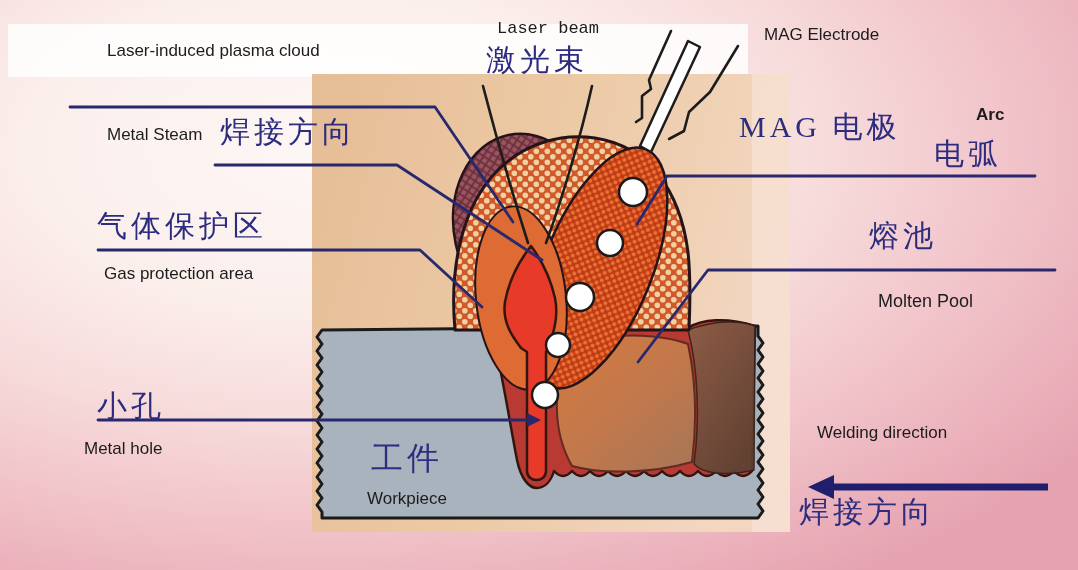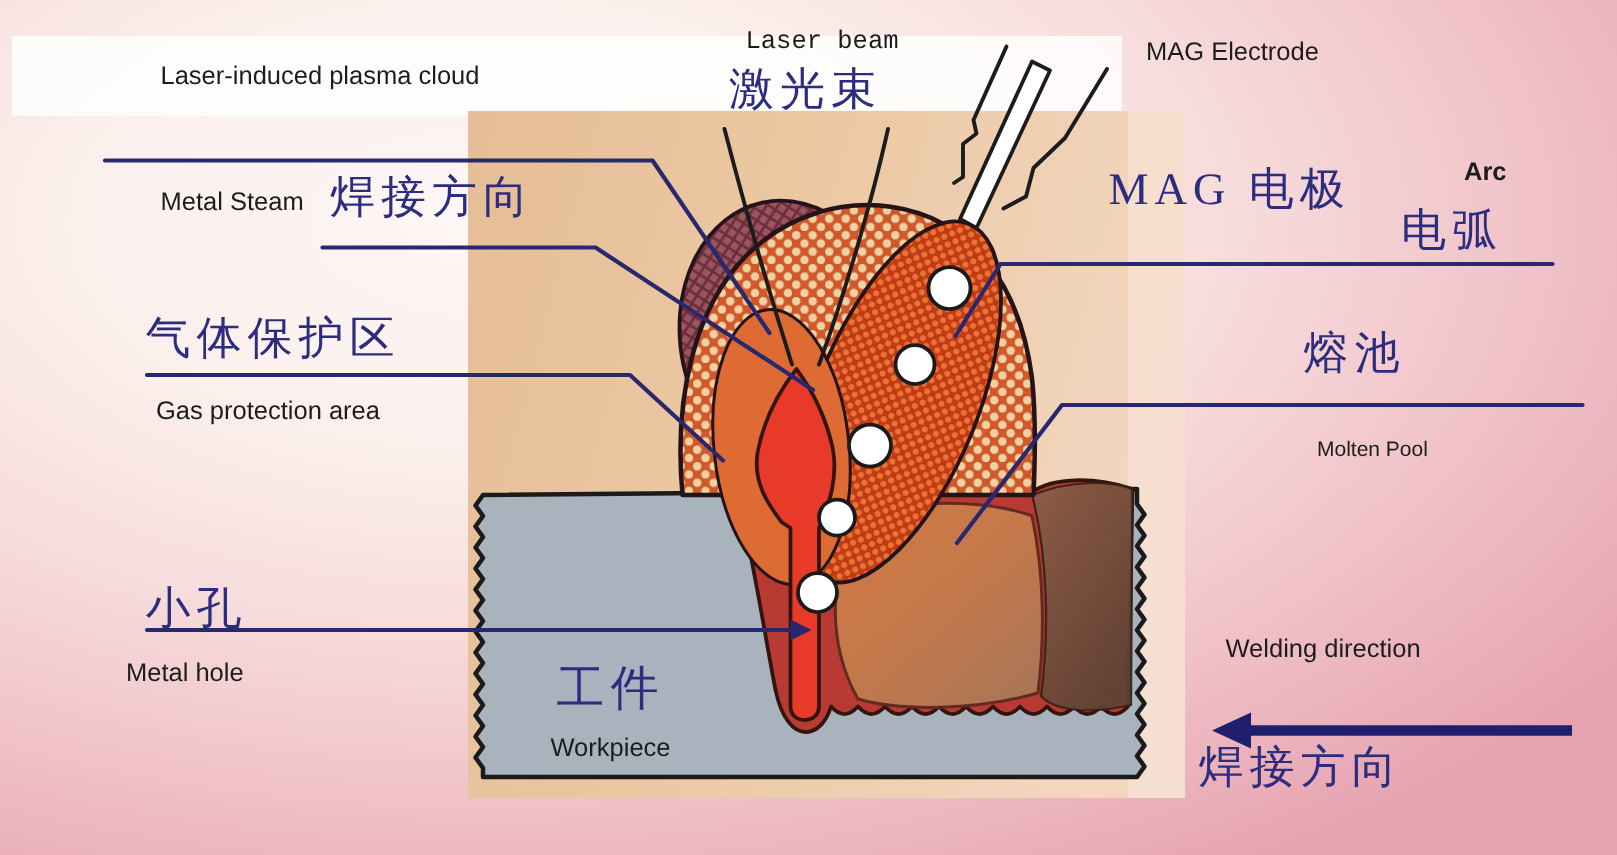--- a/index.html
+++ b/index.html
@@ -6,21 +6,21 @@
   .stage{
     position:relative;width:1078px;height:570px;overflow:hidden;
     background:
       radial-gradient(ellipse 950px 520px at 30% 26%,
         #fdf7f5 0%, #fbefec 30%, #f7dcdc 52%, #f1c4ca 72%, #e9abb7 92%, #e5a2b0 100%);
     font-family:"Liberation Sans", sans-serif;
   }
   svg{position:absolute;left:0;top:0;}
   .label{position:absolute;white-space:nowrap;line-height:1.05;}
   .en{font-family:"Liberation Sans",sans-serif;font-size:17px;color:#1c1c1c;}
-  .en-lg{font-size:14px;}
+  .en-lg{font-size:18px;}
   .zh{font-family:"Liberation Serif",serif;font-size:30px;letter-spacing:4px;color:#2d2d80;}
   .zh-big{font-size:32px;}
 </style>
 </head>
 <body>
 
 <div class="stage">
 
   <svg width="1078" height="570" viewBox="0 0 1078 570">
     <defs>

